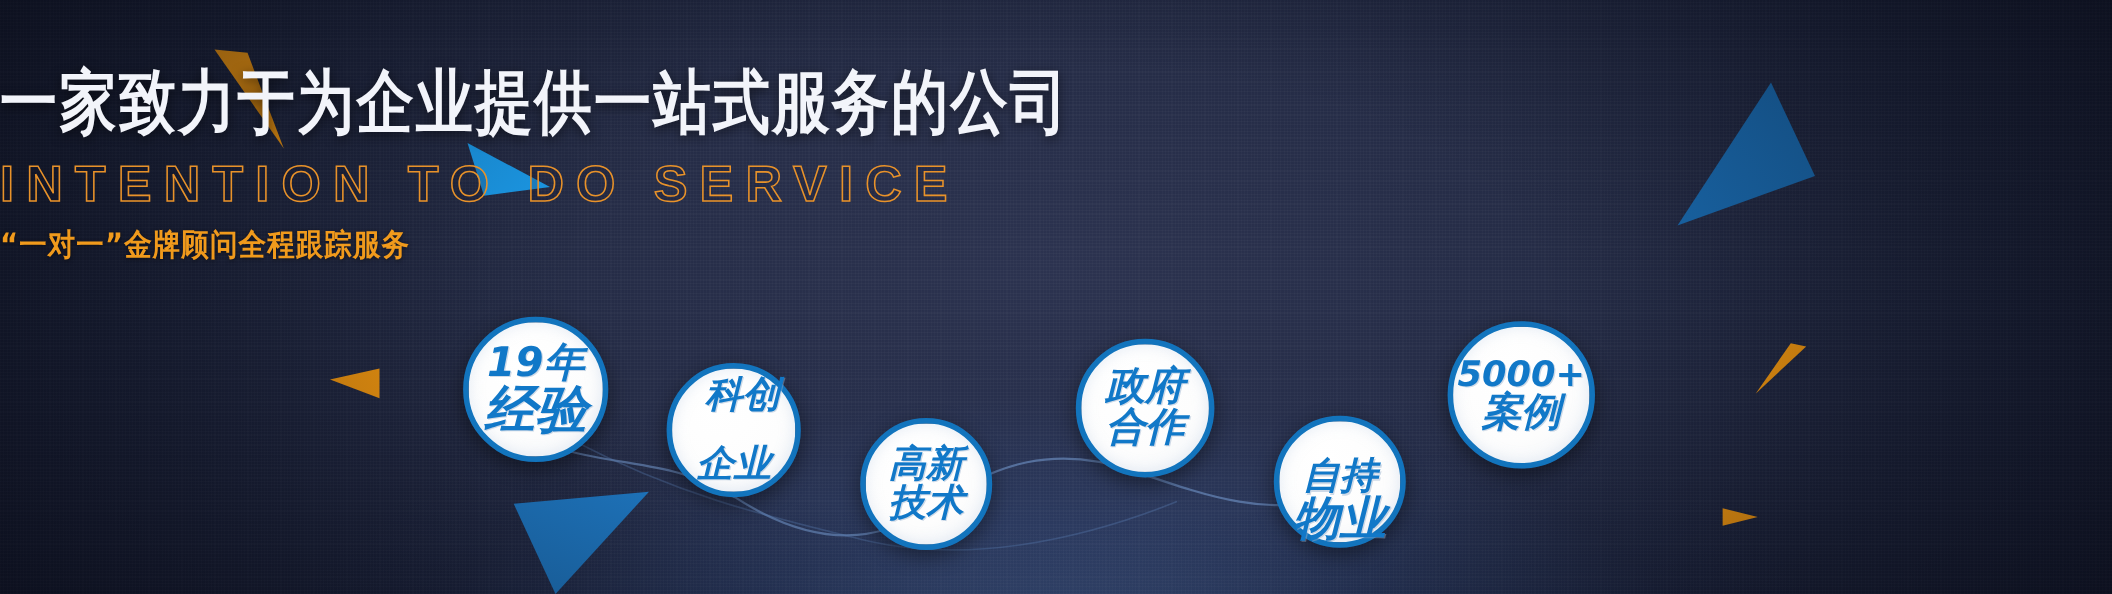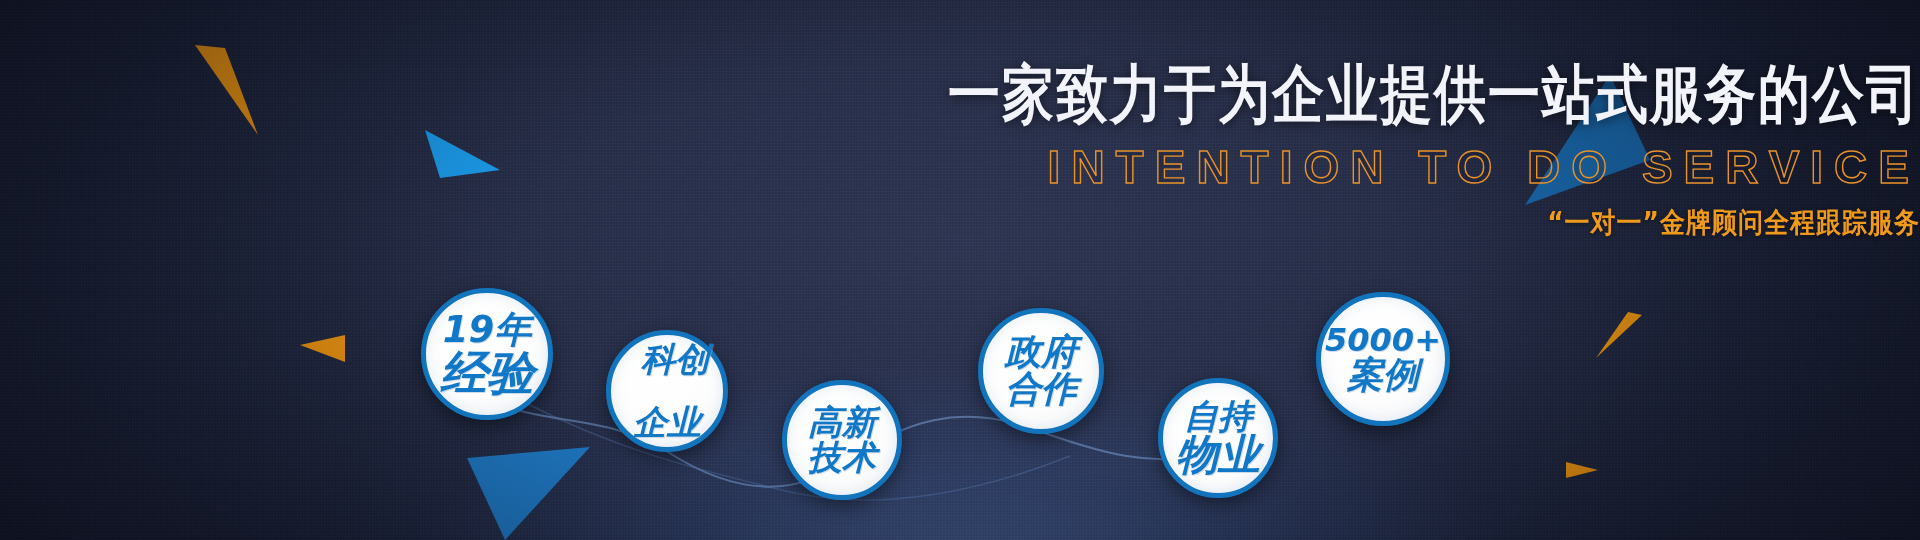--- a/index.html
+++ b/index.html
@@ -26,21 +26,21 @@
     position:absolute;inset:0;
     background:radial-gradient(ellipse 1100px 520px at 50% 50%, rgba(0,0,0,0) 40%, rgba(5,8,18,0.55) 100%);
     pointer-events:none;
   }
 
   .shape{position:absolute;}
 
   
   .headline{
     position:absolute;left:0;right:0;top:62px;
-    text-align:right;
+    text-align:left;
   }
   .title-cn{
     font-family:"DejaVu Sans","Liberation Sans",sans-serif;
     font-size:52px;font-weight:bold;
     color:#f2f4fa;
     letter-spacing:2px;
     line-height:1;
     transform:scaleY(1.22);
     transform-origin:center top;
     text-shadow:0 2px 10px rgba(0,0,0,0.55);
@@ -134,21 +134,21 @@
         <div class="ln" style="font-size: 34px; margin-top: 28px;">企业</div>
       </div>
       <div class="bubble" style="width: 120px; height: 120px; left: 782px; top: 380px;">
         <div class="ln" style="font-size: 34px;">高新</div>
         <div class="ln" style="font-size: 34px;">技术</div>
       </div>
       <div class="bubble" style="width: 126px; height: 126px; left: 978px; top: 308px;">
         <div class="ln" style="font-size: 36px;">政府</div>
         <div class="ln" style="font-size: 36px;">合作</div>
       </div>
-      <div class="bubble" style="width: 120px; height: 120px; left: 1158px; top: 378px;">
+      <div class="bubble" style="width: 120px; height: 120px; left: 1158px; top: 378px; justify-content: flex-end;">
         <div class="ln" style="font-size: 34px;">自持</div>
         <div class="ln" style="font-size: 42px;">物业</div>
       </div>
       <div class="bubble" style="width: 134px; height: 134px; left: 1316px; top: 292px; text-align: right;">
         <div class="ln" style="font-size: 32px;">5000+</div>
         <div class="ln" style="font-size: 36px;">案例</div>
       </div>
     </div>
 
 </div>

